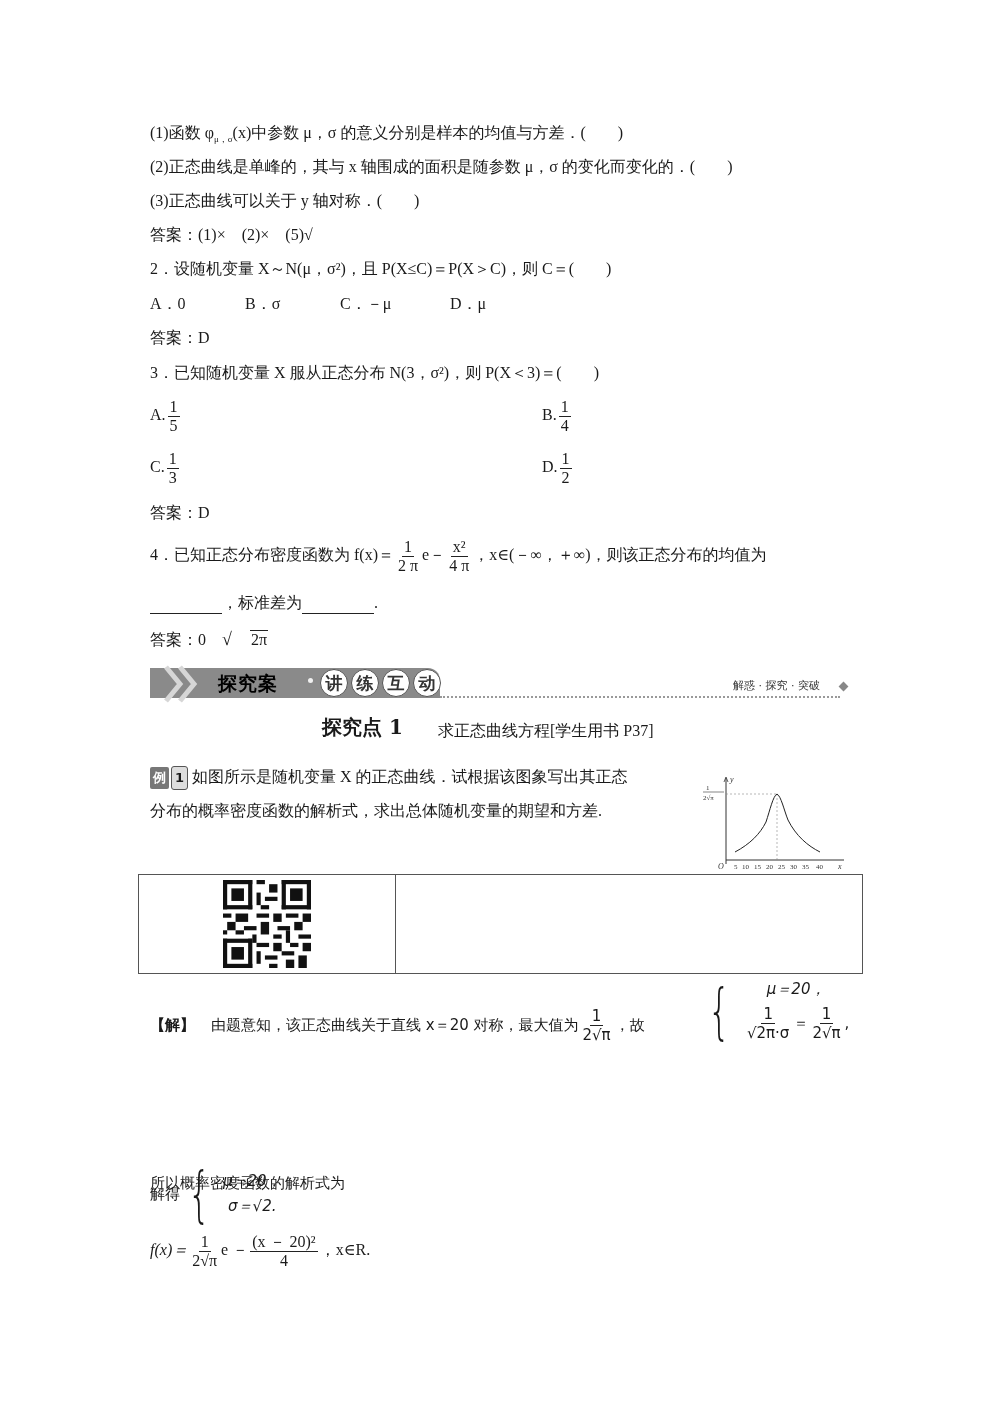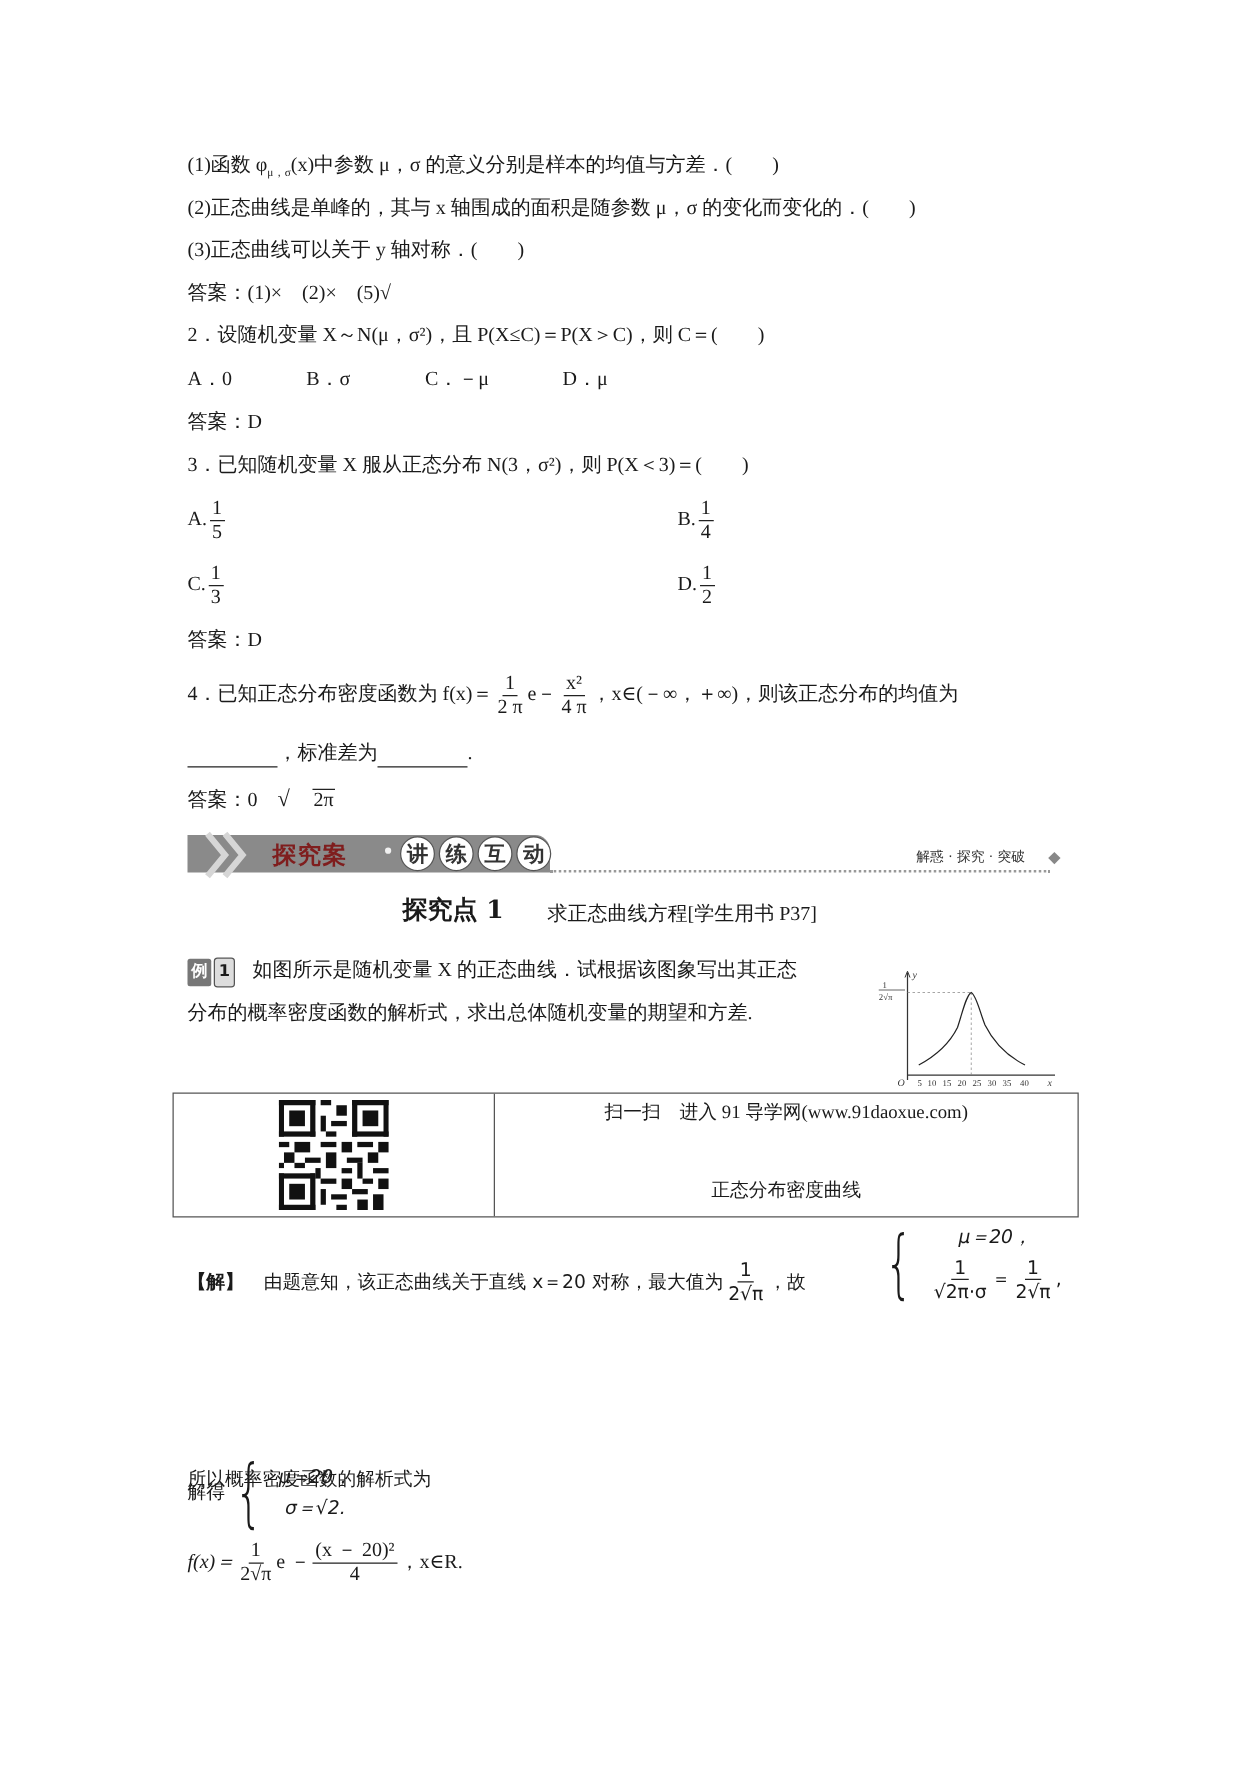--- a/index.html
+++ b/index.html
@@ -13,21 +13,21 @@
   .frac .den { padding:0 2px; }
   .sqrt { border-top:1px solid #222; padding:0 1px; margin-left:18px; }
   .sqrt-sign { font-size:18px; }
   .blank { display:inline-block; border-bottom:1px solid #222; width:72px; height:16px; vertical-align:bottom; }
   sub { font-size:9px; }
 
   
   .banner { position:absolute; left:150px; top:665px; width:700px; height:35px; }
   .banner-bar { position:absolute; left:0; top:3px; width:290px; height:30px; background:#8a8a8a; border-radius:0 12px 0 0; }
   .banner-chevrons { position:absolute; left:12px; top:0; width:40px; height:38px; }
-  .banner-title { position:absolute; left:68px; top:6px; font-size:19px; color:#7f1d1d; font-weight:bold; letter-spacing:1px; }
+  .banner-title { position:absolute; left:68px; top:6px; font-size:19px; color:#000000; font-weight:bold; letter-spacing:1px; }
   .banner-dot { position:absolute; left:158px; top:13px; width:5px; height:5px; background:#f0f0f0; border-radius:50%; }
   .banner-circles { position:absolute; left:170px; top:4px; display:flex; gap:3px; }
   .banner-circle { width:26px; height:26px; border-radius:50%; background:#fff; color:#333; font-weight:bold; font-size:17px; display:flex; align-items:center; justify-content:center; border:1px solid #555; }
   .banner-rule { position:absolute; left:290px; top:31px; width:400px; border-top:2px dotted #999; }
   .banner-sub { position:absolute; right:30px; top:13px; font-size:11px; color:#333; }
   .banner-diamond { position:absolute; right:3px; top:18px; width:7px; height:7px; background:#888; transform:rotate(45deg); }
 
   .point-title { position:absolute; left:322px; top:714px; font-size:20px; font-weight:bold; font-family:"DejaVu Serif",serif; }
   .point-sub { position:absolute; left:438px; top:721px; font-size:16px; }
 
@@ -121,21 +121,21 @@
   <div class="banner-rule"></div>
   <div class="banner-sub sans">解惑 · 探究 · 突破</div>
   <div class="banner-diamond"></div>
 </div>
 
 <div class="point-title">探究点 1</div>
 <div class="point-sub">求正态曲线方程[学生用书 P37]</div>
 
 <div class="line" style="top:766px;">
   <span class="ex-badge sans">例</span><span class="ex-num sans">1</span>
-  <span style="margin-left:10px;">如图所示是随机变量 X 的正态曲线．试根据该图象写出其正态</span>
+  <span style="">如图所示是随机变量 X 的正态曲线．试根据该图象写出其正态</span>
 </div>
 <div class="line" style="top:800px;">分布的概率密度函数的解析式，求出总体随机变量的期望和方差.</div>
 
 <svg class="chart" viewBox="0 0 148 100">
   <line x1="26" y1="88" x2="144" y2="88" stroke="#333" stroke-width="1"></line>
   <line x1="26" y1="92" x2="26" y2="6" stroke="#333" stroke-width="1"></line>
   <path d="M24 10 L26 5 L28 10" fill="none" stroke="#333" stroke-width="0.8"></path>
   <text x="30" y="10" font-size="8" font-style="italic" fill="#333">y</text>
   <text x="6" y="18" font-size="7" fill="#333">1</text>
   <line x1="3" y1="20" x2="24" y2="20" stroke="#333" stroke-width="0.6"></line>
@@ -203,24 +203,20 @@
           <rect x="19" y="15" width="2" height="2"></rect>
         <rect x="8" y="17" width="1" height="3"></rect>
           <rect x="10" y="18" width="3" height="1"></rect>
           <rect x="14" y="17" width="3" height="1"></rect>
           <rect x="18" y="18" width="2" height="3"></rect>
           <rect x="11" y="20" width="2" height="1"></rect>
           <rect x="15" y="19" width="2" height="2"></rect>
       </g>
     </svg>
   </div>
-  <div class="qr-text">
-    <div class="qr-line1">扫一扫　进入 91 导学网(www.91daoxue.com)</div>
-    <div class="qr-line2">正态分布密度曲线</div>
-  </div>
 </div>
 
 <div class="line sans" style="top:1000px; font-size:15px; line-height:50px;">
   <span style="font-weight:bold; margin-right:16px;">【解】</span><span>由题意知，该正态曲线关于直线 x＝20 对称，最大值为</span><span class="frac">
       <span class="num">1</span>
       <span class="den">2√π</span>
     </span><span>，故</span>
 </div>
 <div style="position:absolute; left:700px; top:980px; font-size:15px;" class="sans">
   <span class="brace">{</span>

